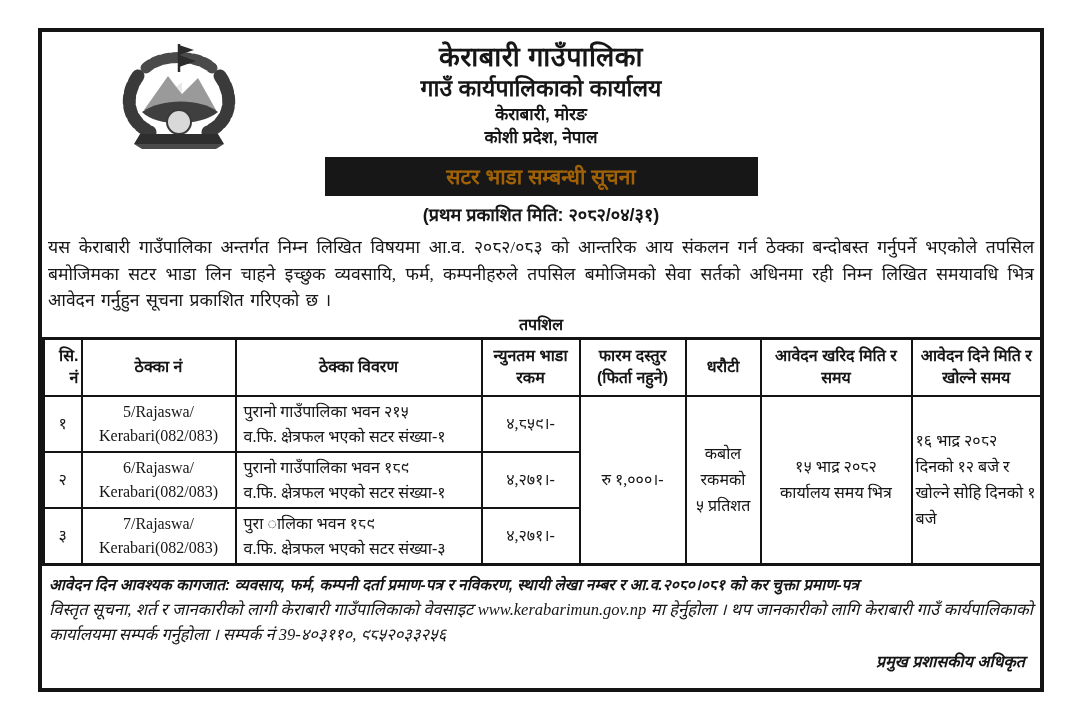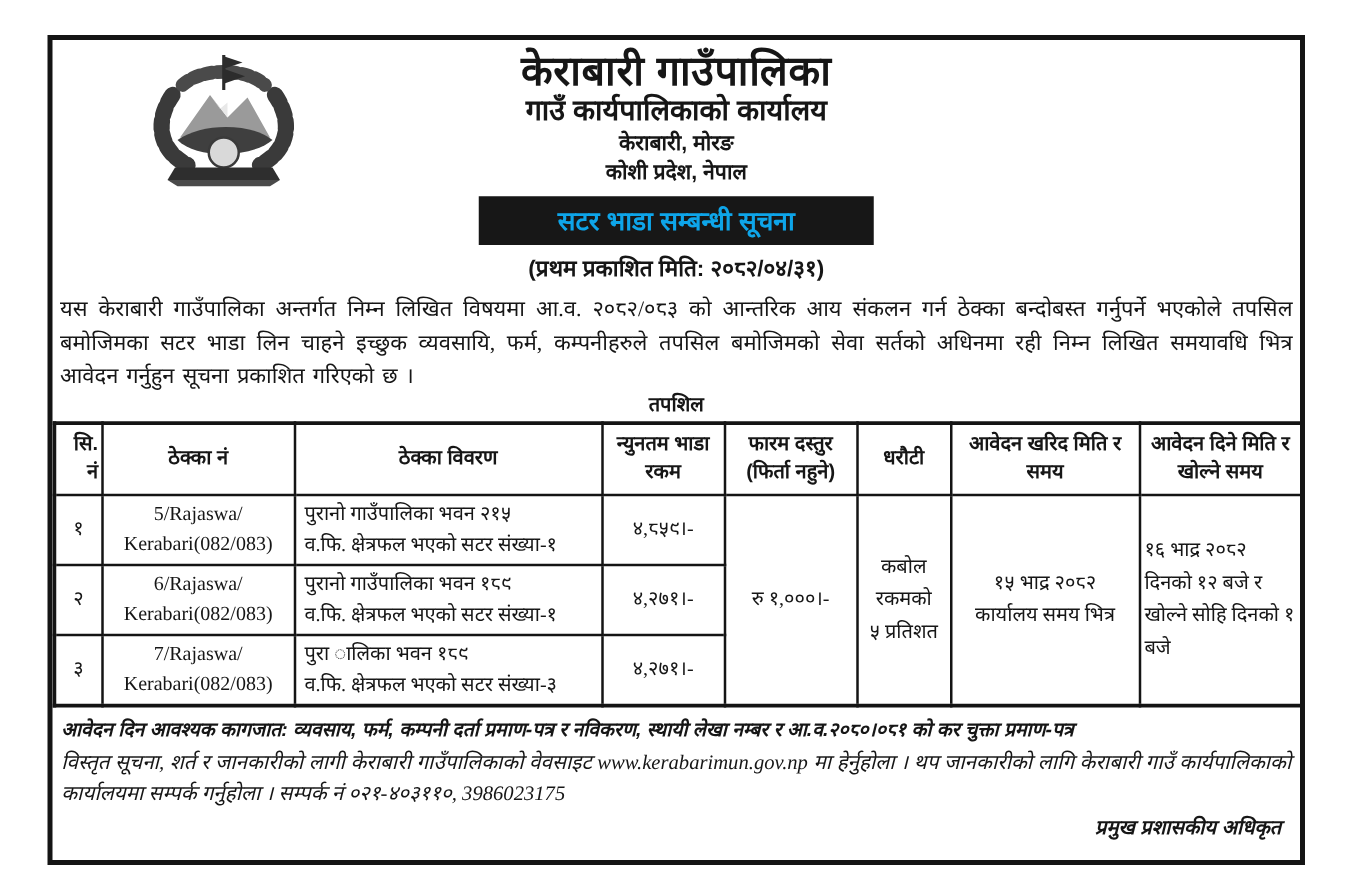--- a/index.html
+++ b/index.html
@@ -5,26 +5,26 @@
   * { margin:0; padding:0; box-sizing:border-box; }
   html,body { background:#ffffff; }
   body { font-family:"Liberation Serif", serif; color:#161616; }
   .sheet { position:relative; width:1080px; height:712px; background:#fff; }
   .frame { position:absolute; left:38px; top:28px; width:1006px; height:664px;
            border:4px solid #141414; background:#fff; overflow:hidden; }
 
   
   .header { position:relative; text-align:center; padding-top:9px; }
   .emblem { position:absolute; left:74px; top:6px; width:126px; height:114px; }
-  .org-name   { font-family:"Liberation Sans", sans-serif; font-weight:bold; font-size:33px; line-height:32px; letter-spacing:0.5px; }
+  .org-name   { font-family:"Liberation Sans", sans-serif; font-weight:bold; font-size:27px; line-height:32px; letter-spacing:0.5px; }
   .org-office { font-family:"Liberation Sans", sans-serif; font-weight:bold; font-size:23px; line-height:30px; }
   .org-addr, .org-prov { font-family:"Liberation Sans", sans-serif; font-weight:bold; font-size:17px; line-height:23px; }
 
   
-  .banner { width:316px; margin:8px auto 0 auto; background:#171717; color:#0ea5e9;
+  .banner { width:433px; margin:8px auto 0 auto; background:#171717; color:#a16207;
             font-family:"Liberation Sans", sans-serif; font-weight:bold; font-size:21px;
             text-align:center; padding:5px 0 6px 0; }
   .pub-date { text-align:center; font-family:"Liberation Sans", sans-serif; font-weight:bold;
               font-size:18px; margin-top:6px; }
 
   
   .intro { margin:8px 6px 0 6px; font-size:17.5px; line-height:26.5px;
            text-align:justify; word-spacing:2px; }
   .table-title { text-align:center; font-family:"Liberation Sans", sans-serif;
                  font-weight:bold; font-size:16px; margin-top:1px; line-height:20px; }
@@ -147,18 +147,18 @@
             <div>पुरा ालिका भवन १८९</div>
             <div>व.फि. क्षेत्रफल भएको सटर संख्या-३</div>
           </td>
           <td>४,२७१।-</td>
         </tr>
       </tbody>
     </table>
 
     <div class="footer">
       <div class="f-bold">आवेदन दिन आवश्यक कागजात: व्यवसाय, फर्म, कम्पनी दर्ता प्रमाण-पत्र र नविकरण, स्थायी लेखा नम्बर र आ.व.२०८०।०८१ को कर चुक्ता प्रमाण-पत्र</div>
-      <div class="f-para">विस्तृत सूचना, शर्त र जानकारीको लागी केराबारी गाउँपालिकाको वेवसाइट www.kerabarimun.gov.np मा हेर्नुहोला । थप जानकारीको लागि केराबारी गाउँ कार्यपालिकाको कार्यालयमा सम्पर्क गर्नुहोला । सम्पर्क नं ०२१-४०३११०, 3986023175</div>
+      <div class="f-para">विस्तृत सूचना, शर्त र जानकारीको लागी केराबारी गाउँपालिकाको वेवसाइट www.kerabarimun.gov.np मा हेर्नुहोला । थप जानकारीको लागि केराबारी गाउँ कार्यपालिकाको कार्यालयमा सम्पर्क गर्नुहोला । सम्पर्क नं 39-४०३११०, ९८५२०३३२५६</div>
       <div class="sign">प्रमुख प्रशासकीय अधिकृत</div>
     </div>
 
   </div>
 </div>
 
 </body></html>

